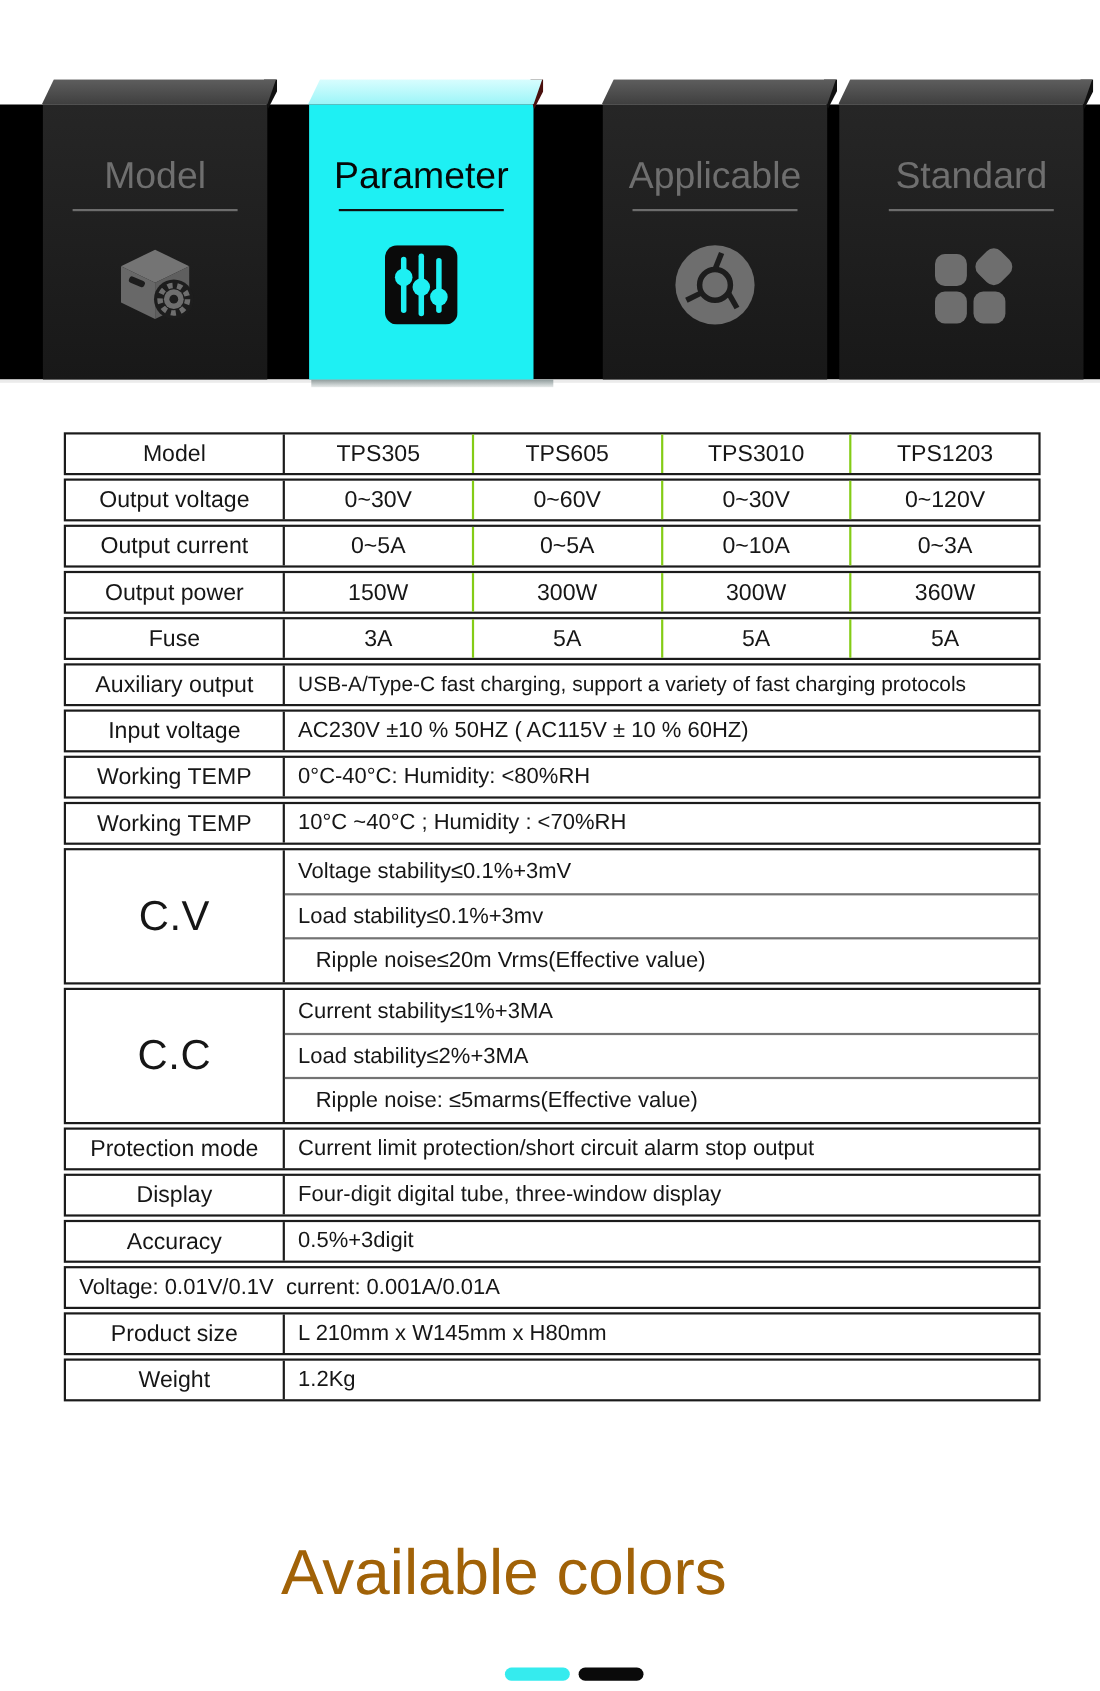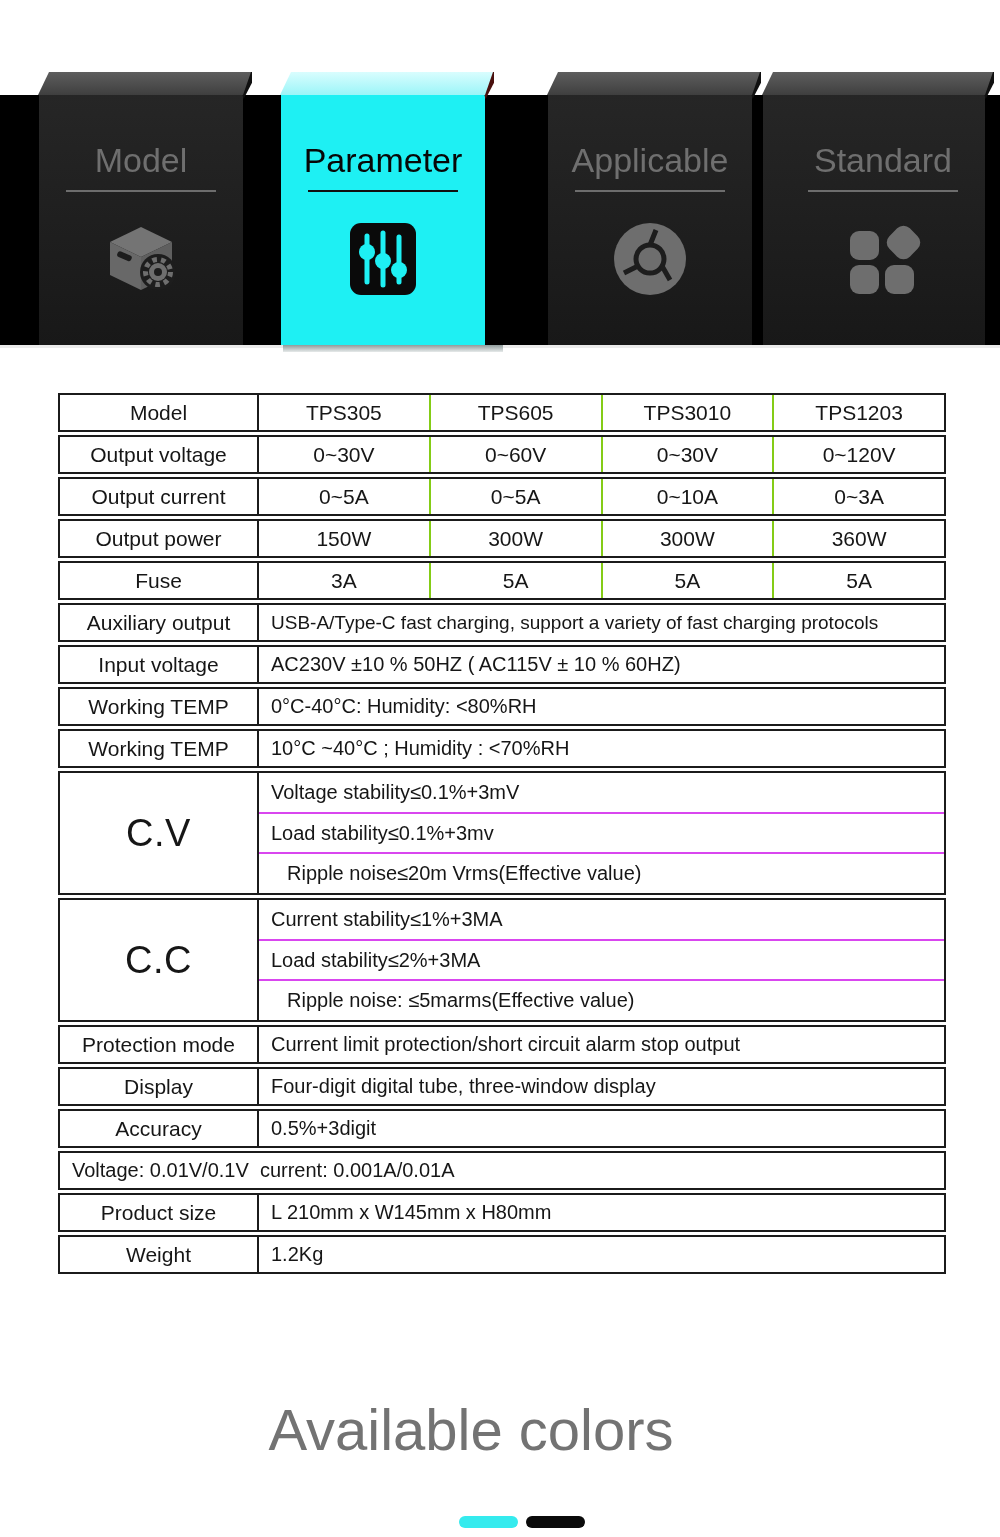--- a/index.html
+++ b/index.html
@@ -43,27 +43,27 @@
   .block {border:2px solid #1b1b1b; background:#fff; display:flex; box-sizing:border-box; min-height:39px;}
   .lbl {width:197px; flex:0 0 197px; border-right:2px solid #1b1b1b;
     display:flex; align-items:center; justify-content:center; font-size:21px; text-align:center;}
   .lbl.group {font-size:38px; letter-spacing:.5px;}
   .vals {flex:1; display:flex;}
   .val {flex:1; border-right:2px solid #84cc16; display:flex; align-items:center; justify-content:center; font-size:21px;}
   .val:last-child {border-right:none;}
   .wide {flex:1; display:flex; align-items:center; padding-left:12px; font-size:20px; white-space:pre-wrap;}
   .block:nth-child(6) .wide {font-size:19px;}
   .grows {flex:1; display:flex; flex-direction:column;}
-  .grow {flex:1; border-bottom:2px solid #d946ef; display:flex; align-items:center; padding-left:12px; font-size:20px;}
+  .grow {flex:1; border-bottom:2px solid #737373; display:flex; align-items:center; padding-left:12px; font-size:20px;}
   .grow:last-child {border-bottom:none;margin-left:16px;}
   .block.tall {min-height:124px;}
 
   
-  .avail-title {position:absolute; left:13px; top:1398px; width:916px; text-align:center;
-    font-size:58px; line-height:64px; color:#737373;}
+  .avail-title {position:absolute; left:0; top:1398px; width:916px; text-align:center;
+    font-size:58px; line-height:64px; color:#a16207;}
   .swatch-row {position:absolute; left:459px; top:1516px; display:flex; gap:8px;}
   .swatch {width:59px; height:12px; border-radius:6px;}
 </style>
 </head>
 <body>
 
 <div class="hero">
   <div class="band"></div>
   <div class="band-edge"></div>
   <div class="cyan-shadow"></div>

